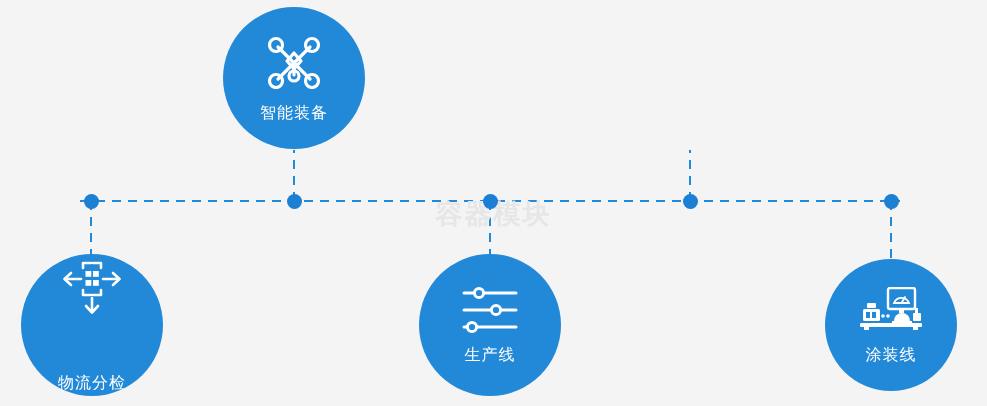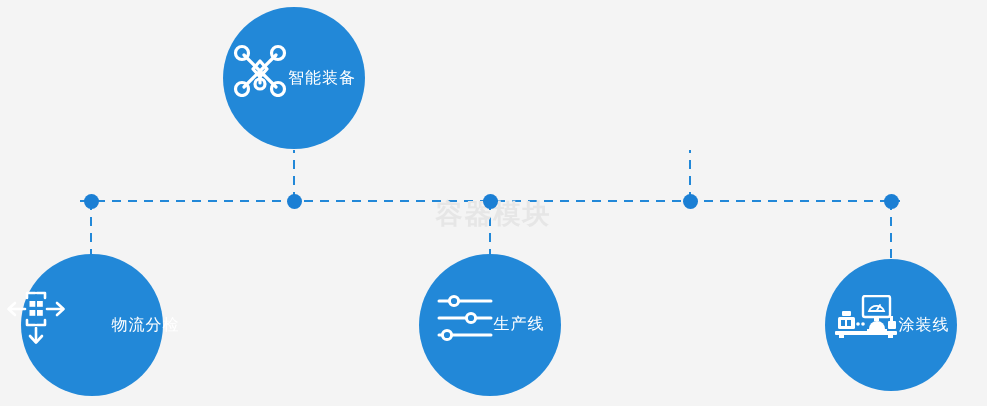--- a/index.html
+++ b/index.html
@@ -51,21 +51,21 @@
     margin-top: -7.5px;
     border-radius: 50%;
     background: #1b7fd4;
   }
   
   .node {
     position: absolute;
     border-radius: 50%;
     background: #2288d8;
     display: flex;
-    flex-direction: row;
+    flex-direction: column;
     align-items: center;
     justify-content: center;
     box-sizing: border-box;
     color: #ffffff;
   }
   .node .icon-wrap {
     display: flex;
     align-items: center;
     justify-content: center;
   }

